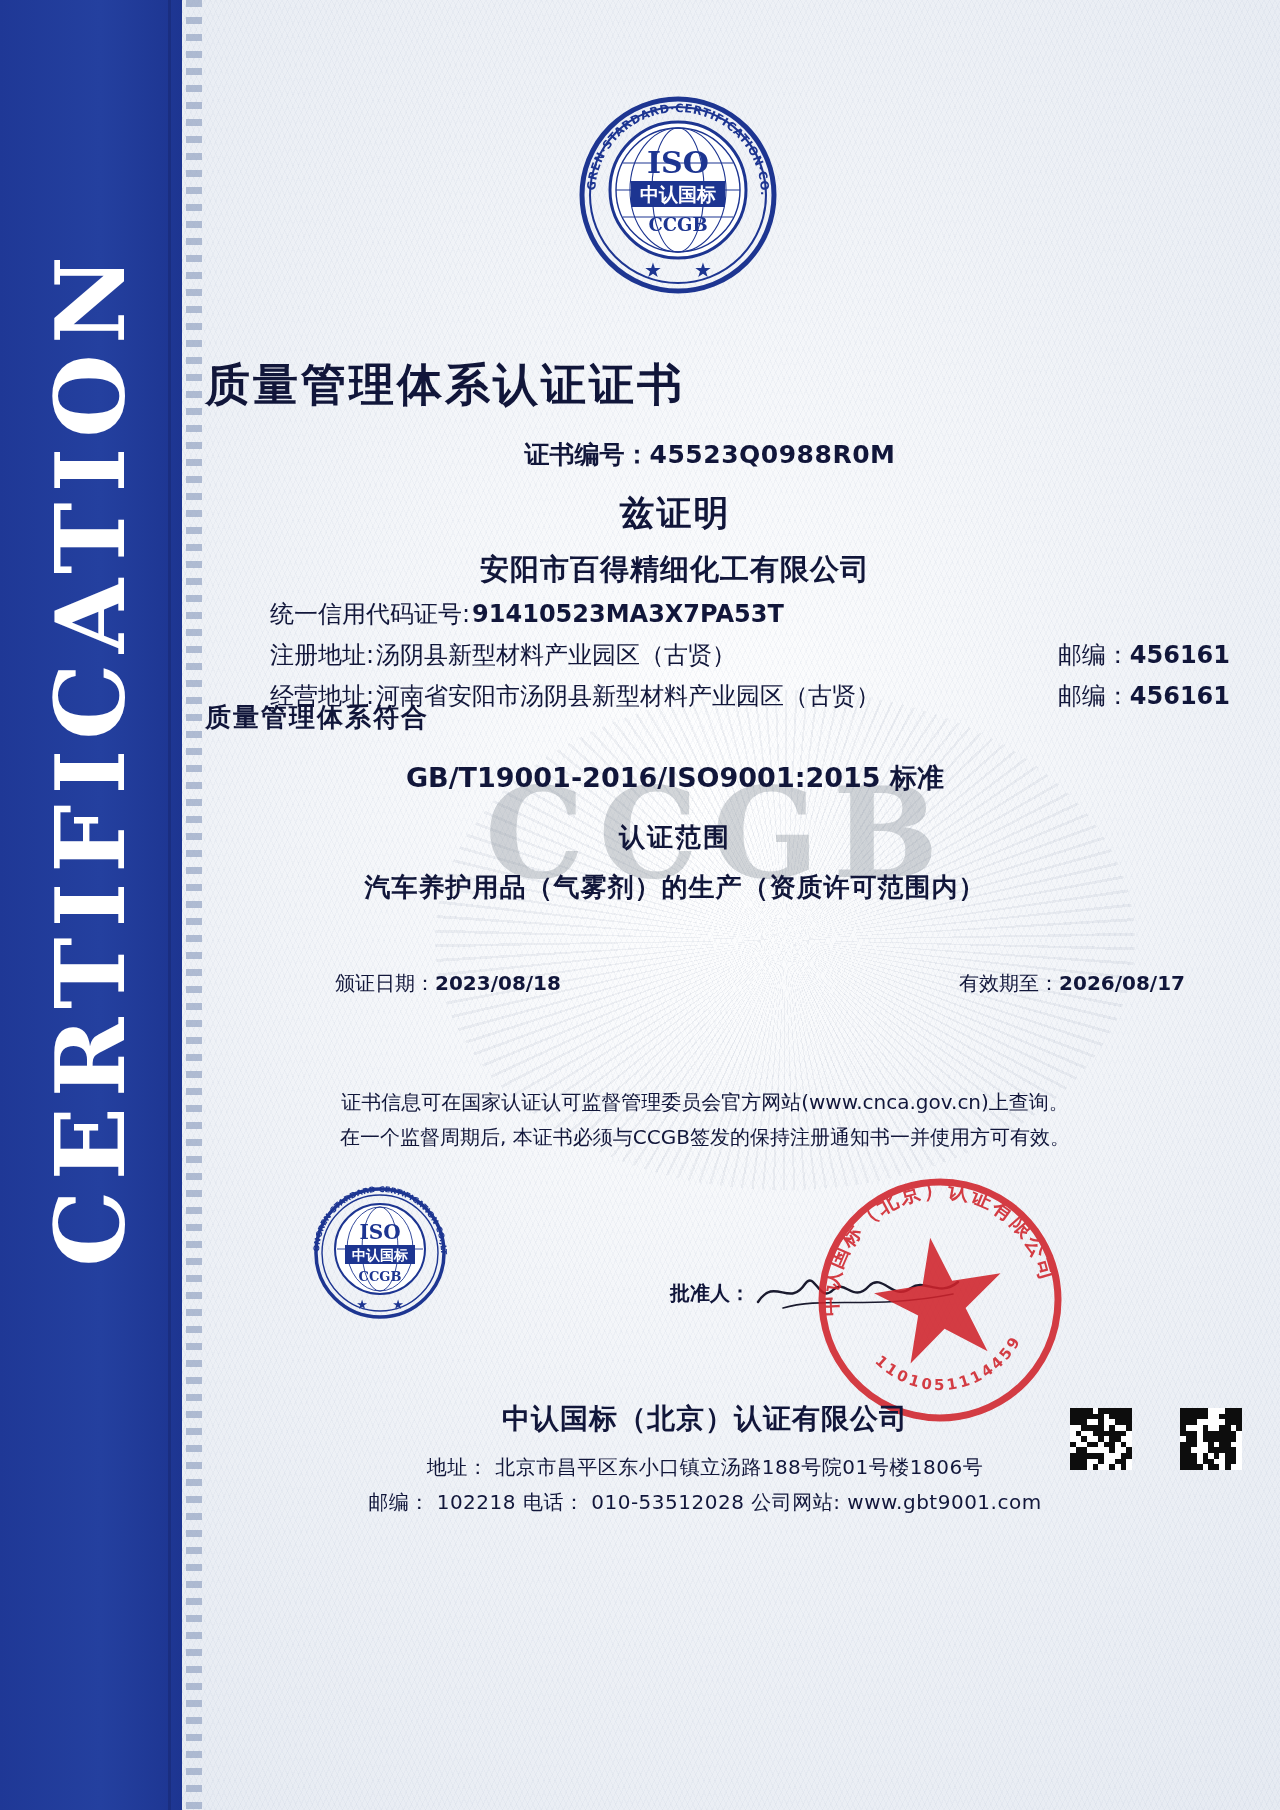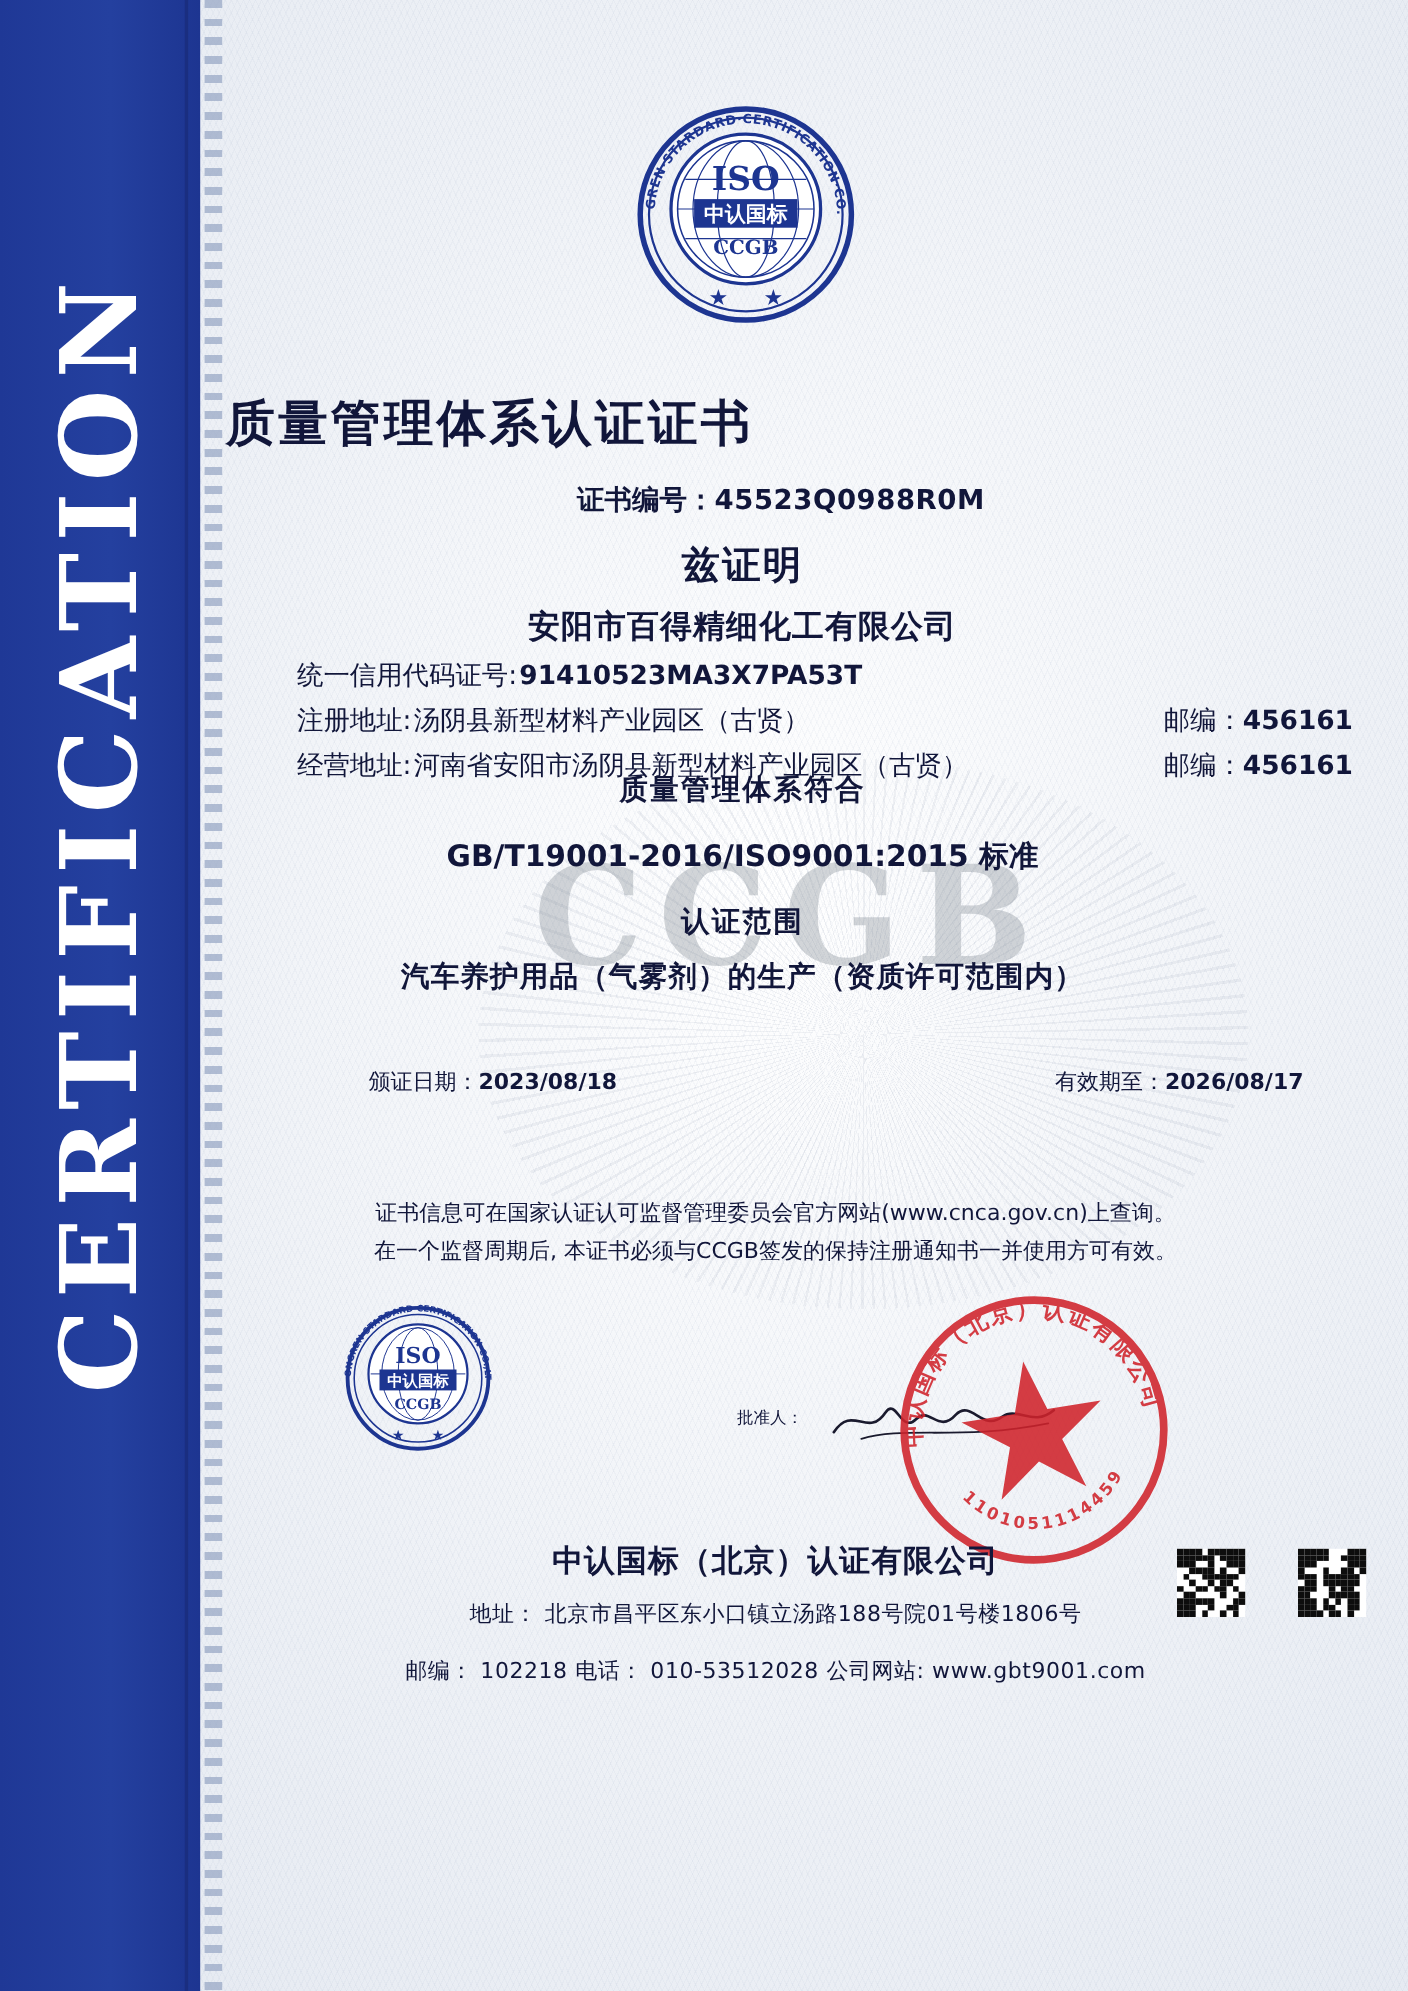--- a/index.html
+++ b/index.html
@@ -193,21 +193,21 @@
     margin-left: auto;
     font-weight: 500;
   }
   .info-zip b { font-weight: 700; }
 
   .conform {
     position: absolute;
     top: 700px;
     left: 0;
     width: 940px;
-    text-align: center;
+    text-align: left;
     font-size: 26px;
     font-weight: 700;
     color: #11163a;
     letter-spacing: 2px;
   }
   .standard {
     position: absolute;
     top: 760px;
     left: 0;
     width: 940px;
@@ -260,23 +260,23 @@
     text-align: center;
     font-size: 20px;
     color: #11163a;
     line-height: 1.75;
   }
 
   .approver {
     position: absolute;
     top: 1280px;
     left: 465px;
-    font-size: 15px;
-    color: #11163a;
-    font-weight: 400;
+    font-size: 20px;
+    color: #11163a;
+    font-weight: 700;
   }
   .signature {
     position: absolute;
     top: 1268px;
     left: 548px;
     width: 210px;
     height: 46px;
   }
 
   
@@ -302,21 +302,21 @@
   .footer-company {
     font-size: 28px;
     font-weight: 700;
     letter-spacing: 1px;
   }
   .footer-line {
     font-size: 20px;
     margin-top: 16px;
     letter-spacing: .5px;
   }
-  .footer-line2 { margin-top: 24px; }
+  .footer-line2 { margin-top: 8px; }
 
   .qr {
     position: absolute;
     top: 1408px;
     width: 62px;
     height: 62px;
     background-color: #ffffff;
   }
   .qr-1 { left: 865px; }
   .qr-2 { left: 975px; }

